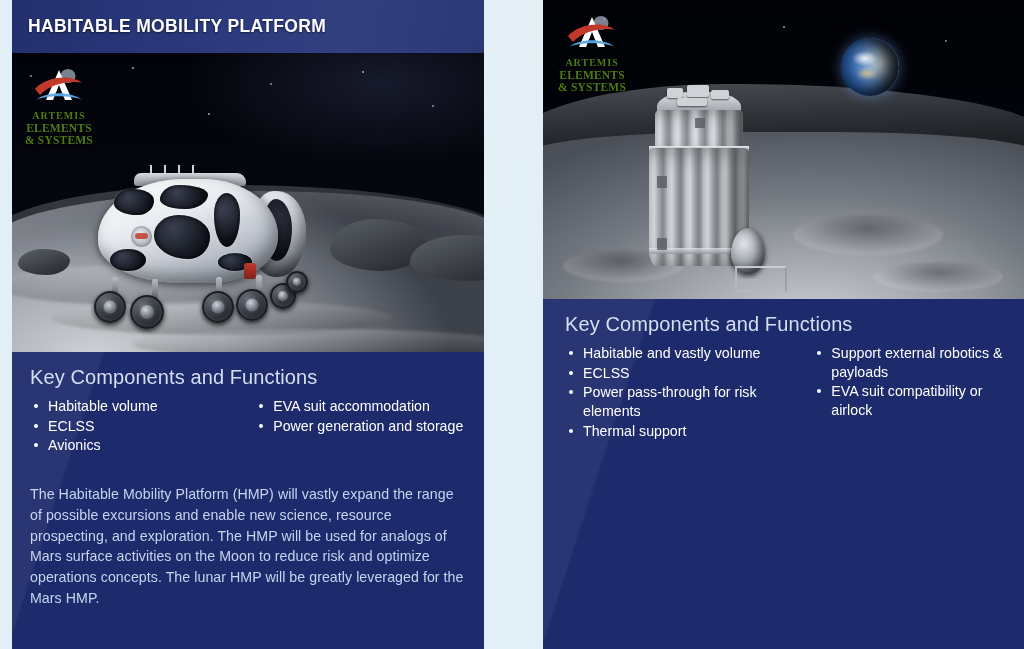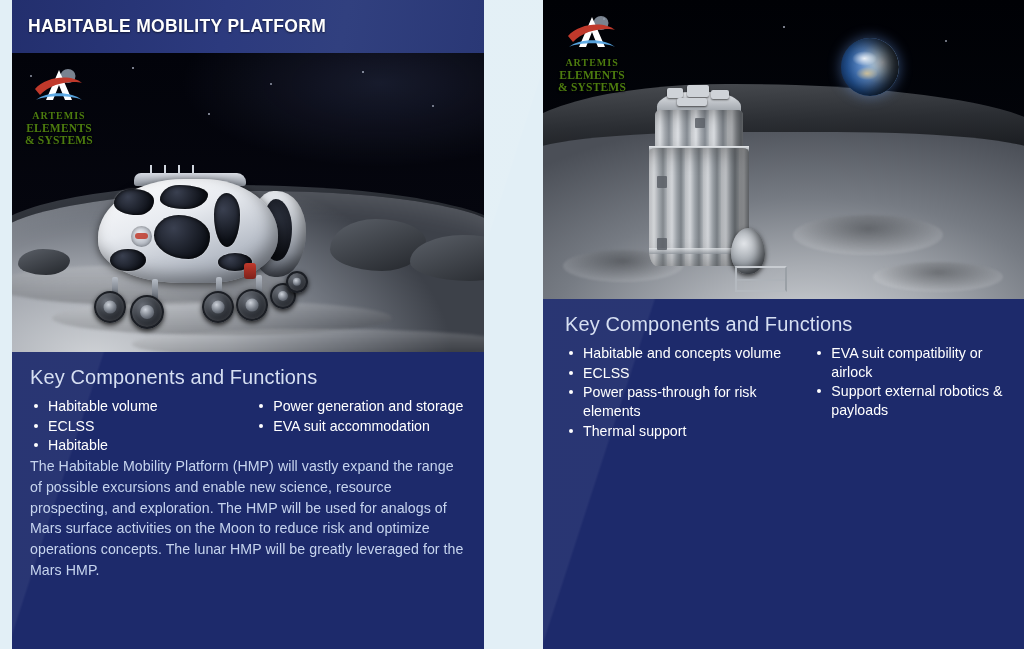--- a/index.html
+++ b/index.html
@@ -306,21 +306,21 @@
     width:4px; height:4px; border-radius:50%;
     background:#ffffff;
   }
 
   .para {
     color:#c6d4ee;
     font-size:14.2px;
     line-height:1.46;
     letter-spacing:.05px;
   }
-  .panel.left  .para { }
+  .panel.left  .para { margin-top:28px; }
   .panel.right .para { margin-top:18px; }
 </style>
 </head>
 <body>
 
 <div id="slide">
 
   <section class="panel left">
 
     <div class="hdr">
@@ -409,27 +409,27 @@
     </div>
 
     <div class="body">
       <h2 class="sec-title">Key Components and Functions</h2>
 
       <div class="bul-cols">
         <div class="col">
           <ul class="bullets">
             <li>Habitable volume</li>
             <li>ECLSS</li>
-            <li>Habitable</li>
+            <li>Avionics</li>
           </ul>
         </div>
         <div class="col">
           <ul class="bullets">
+            <li>EVA suit accommodation</li>
             <li>Power generation and storage</li>
-            <li>EVA suit accommodation</li>
           </ul>
         </div>
       </div>
 
       <p class="para">The Habitable Mobility Platform (HMP) will vastly expand the range of possible excursions and enable new science, resource prospecting, and exploration. The HMP will be used for analogs of Mars surface activities on the Moon to reduce risk and optimize operations concepts. The lunar HMP will be greatly leveraged for the Mars HMP.</p>
     </div>
   </section>
 
   <div class="panel gap"></div>
 
@@ -482,30 +482,30 @@
         </div>
       </div>
     </div>
 
     <div class="body">
       <h2 class="sec-title">Key Components and Functions</h2>
 
       <div class="bul-cols">
         <div class="col">
           <ul class="bullets">
-            <li>Habitable and concepts volume</li>
+            <li>Habitable and vastly volume</li>
             <li>ECLSS</li>
             <li>Power pass-through for risk elements</li>
             <li>Thermal support</li>
           </ul>
         </div>
         <div class="col">
           <ul class="bullets">
+            <li>Support external robotics &amp; payloads</li>
             <li>EVA suit compatibility or airlock</li>
-            <li>Support external robotics &amp; payloads</li>
           </ul>
         </div>
       </div>
 
     </div>
   </section>
 
 </div>
 
 </body></html>

